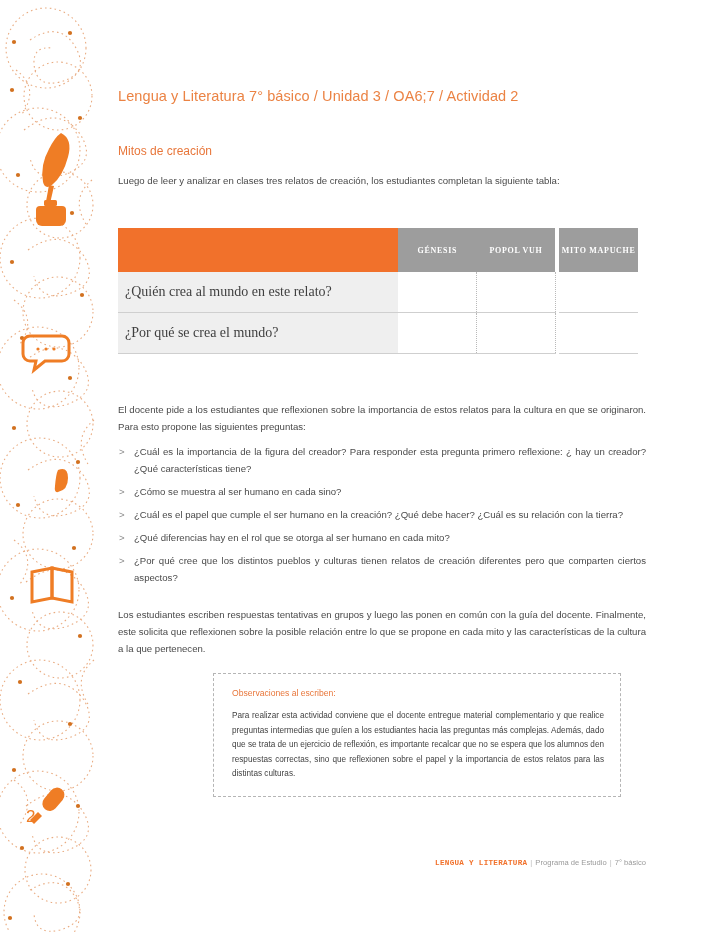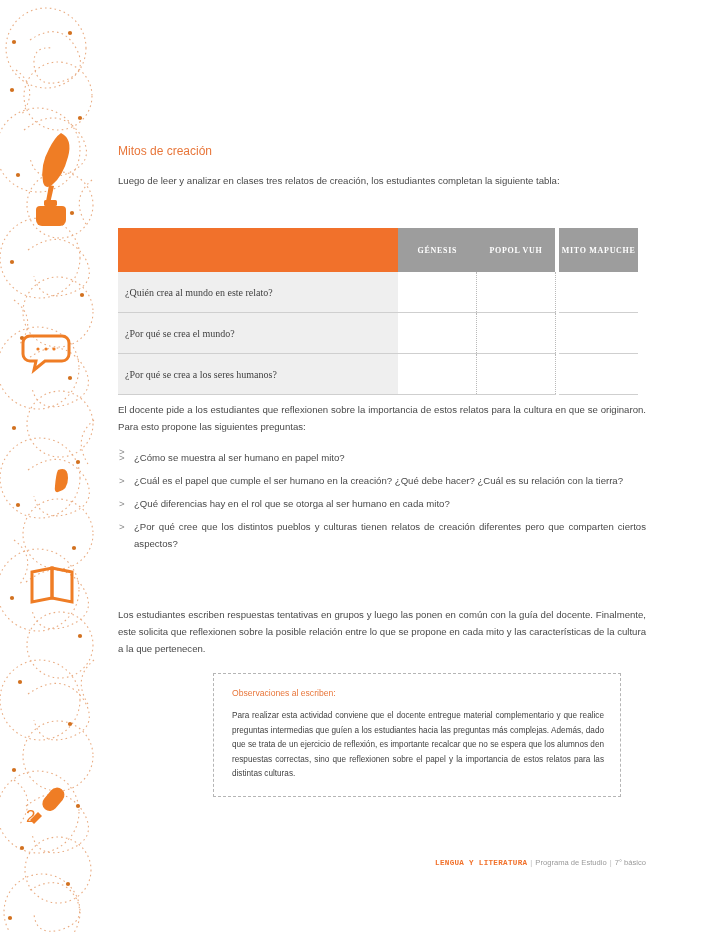--- a/index.html
+++ b/index.html
@@ -92,21 +92,21 @@
     text-align: center;
     line-height: 11px;
   }
   .th-gap {
     width: 4px;
     background: #ffffff;
   }
   .q-cell {
     background: #efefef;
     border-bottom: 1px solid #cfcfcf;
-    font-size: 10px;
+    font-size: 14px;
     color: #3f3f3f;
     height: 40px;
     padding-left: 7px !important;
   }
   .a-cell {
     background: #ffffff;
     border-bottom: 1px solid #cfcfcf;
     border-right: 1px dotted #b9b9b9;
     height: 29px;
   }
@@ -298,20 +298,21 @@
     <g fill="#ef7d25">
       <rect x="46" y="786" width="15" height="26" rx="7.5" transform="rotate(40 53 799)"></rect>
       <path d="M38 812 l-8 8 l4 4 l8 -8 z"></path>
       <text x="26" y="822" font-family="Liberation Sans, sans-serif" font-size="17" fill="#ef7d25">2</text>
     </g>
   </svg>
 </div>
 
 <div id="page-content">
 
+  <div id="doc-title">Lengua y Literatura 7° básico / Unidad 3 / OA6;7 / Actividad 2</div>
 
   <div id="activity-subtitle">Mitos de creación</div>
 
   <div id="intro-paragraph">Luego de leer y analizar en clases tres relatos de creación, los estudiantes completan la siguiente tabla:</div>
 
   <table id="creation-table">
     <thead>
       <tr>
         <th class="th-blank"></th>
         <th class="th-myth">GÉNESIS</th>
@@ -328,39 +329,33 @@
         <td class="th-gap"></td>
         <td class="a-cell last"></td>
       </tr>
       <tr>
         <td class="q-cell">¿Por qué se crea el mundo?</td>
         <td class="a-cell"></td>
         <td class="a-cell"></td>
         <td class="th-gap"></td>
         <td class="a-cell last"></td>
       </tr>
-      <tr>
-        <td class="q-cell">¿Por qué se crea a los seres humanos?</td>
-        <td class="a-cell"></td>
-        <td class="a-cell"></td>
-        <td class="th-gap"></td>
-        <td class="a-cell last"></td>
-      </tr>
     </tbody>
   </table>
 
   <div id="reflection-paragraph">El docente pide a los estudiantes que reflexionen sobre la importancia de estos relatos para la cultura en que se originaron. Para esto propone las siguientes  preguntas:</div>
 
   <ul id="question-list">
     <li>
       <span class="chev">&gt;</span>
-    </li>
-    <li>
-      <span class="chev">&gt;</span>
-      <span>¿Cómo se muestra al ser humano en papel mito?</span>
+      <span>¿Cuál es la importancia de la figura del creador? Para responder esta pregunta primero reflexione: ¿ hay un creador? ¿Qué características tiene?</span>
+    </li>
+    <li>
+      <span class="chev">&gt;</span>
+      <span>¿Cómo se muestra al ser humano en cada sino?</span>
     </li>
     <li>
       <span class="chev">&gt;</span>
       <span>¿Cuál es el papel que cumple el ser humano en la creación? ¿Qué debe hacer? ¿Cuál es su relación con la tierra?</span>
     </li>
     <li>
       <span class="chev">&gt;</span>
       <span>¿Qué diferencias hay en el rol que se otorga al ser humano en cada mito?</span>
     </li>
     <li>

